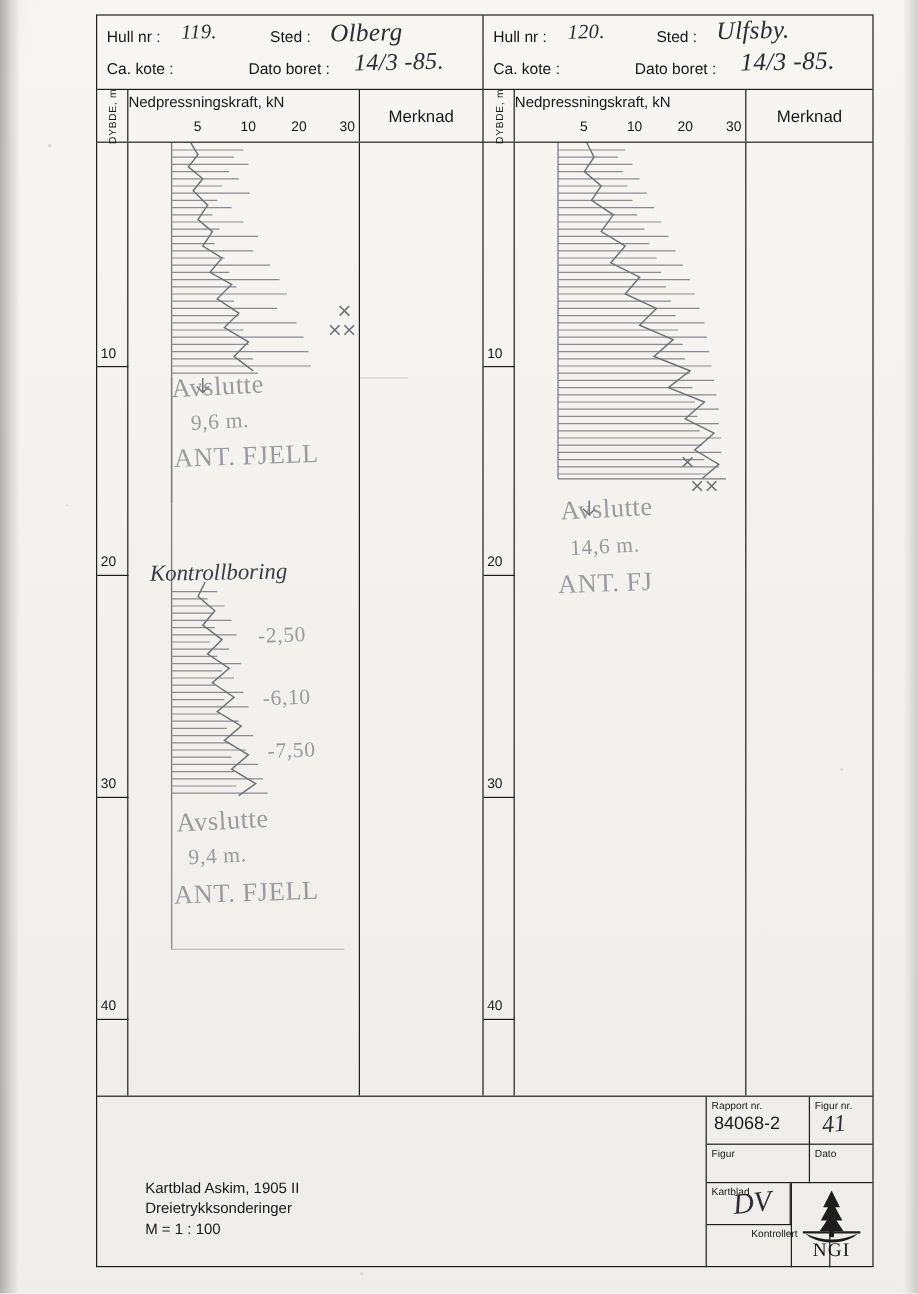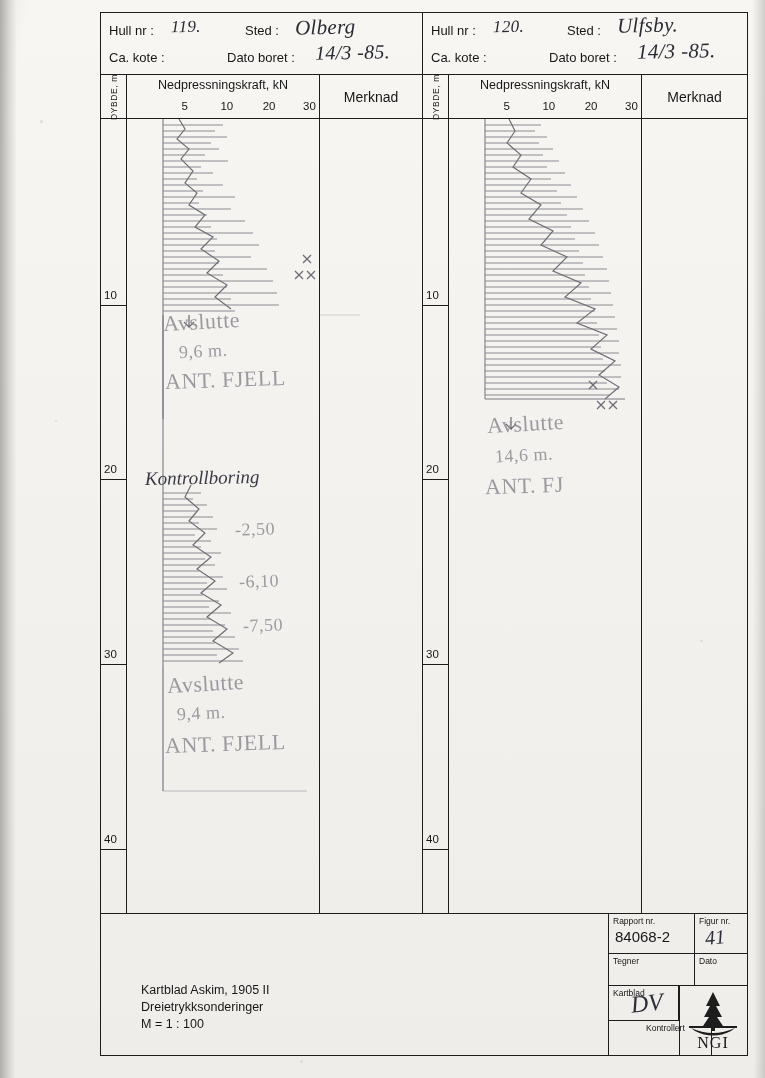--- a/index.html
+++ b/index.html
@@ -33,21 +33,21 @@
   .edge-dark-right {
     position: absolute;
     right: 0; top: 0; width: 12px; height: 1078px;
     background: linear-gradient(270deg, #a9a7a2 0%, #dedcd7 70%, #f0efec 100%);
     opacity: .5;
   }
 
   
   #frame {
     position: absolute;
-    left: 100px;
+    left: 80px;
     top: 12px;
     width: 648px;
     height: 1044px;
     border: 1.6px solid #1d1d1d;
     box-sizing: border-box;
     background: transparent;
   }
 
   
   .hdr {
@@ -112,21 +112,21 @@
   .force-hdr {
     position: absolute;
     left: 26px; top: 0; bottom: 0;
     width: 193px;
     border-right: 1.2px solid #1d1d1d;
     box-sizing: border-box;
   }
   .force-hdr .title {
     position: absolute;
     top: 3px; left: 0; right: 0;
-    text-align: center;
+    text-align: left;
     font-size: 12.5px;
     color: #171717;
   }
   .force-hdr .ticks {
     position: absolute;
     bottom: 4px; left: 0; right: 0;
     height: 14px;
   }
   .force-hdr .ticks span {
     position: absolute;
@@ -591,21 +591,21 @@
         <div class="tb-cell" style="left:0; top:0; width:86px; height:40px; border-right:1.2px solid #1d1d1d;">
           <span class="cap">Rapport nr.</span>
           <span class="val">84068-2</span>
         </div>
         <div class="tb-cell" style="left:86px; top:0; width:52px; height:40px;">
           <span class="cap">Figur nr.</span>
           <span class="valhand">41</span>
         </div>
 
         <div class="tb-cell" style="left:0; top:40px; width:86px; height:32px; border-right:1.2px solid #1d1d1d;">
-          <span class="cap">Tegner</span>
+          <span class="cap">Figur</span>
           <span class="val"></span>
         </div>
         <div class="tb-cell" style="left:86px; top:40px; width:52px; height:32px;">
           <span class="cap">Dato</span>
           <span class="val"></span>
         </div>
 
         <div class="tb-cell" style="left:0; top:72px; width:70px; height:35px; border-right:1.2px solid #1d1d1d;">
           <span class="cap">Kartblad</span>
           <span class="valhand" style="left:22px; top:4px; font-size:24px;">DV</span>

